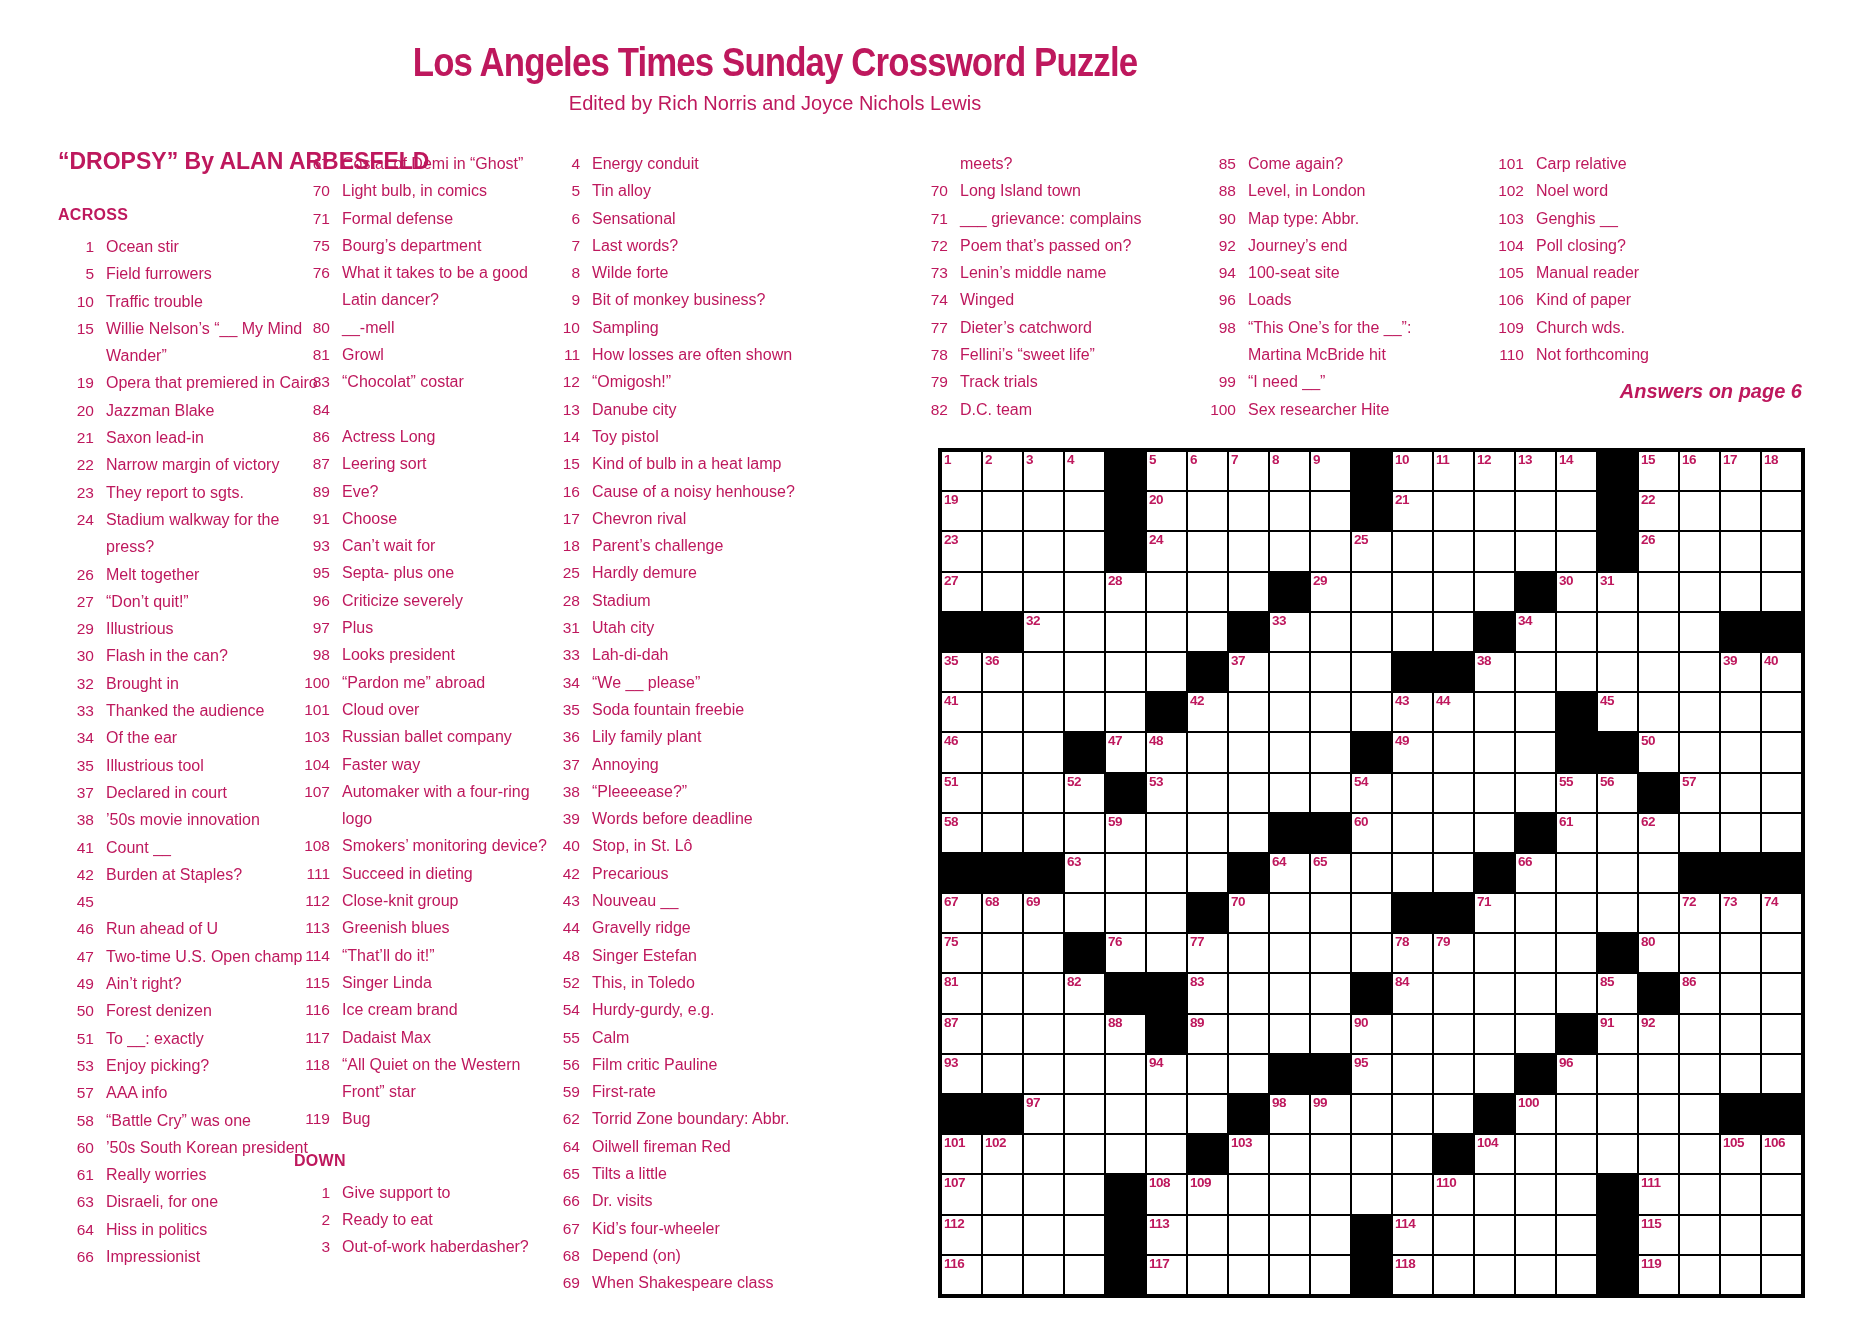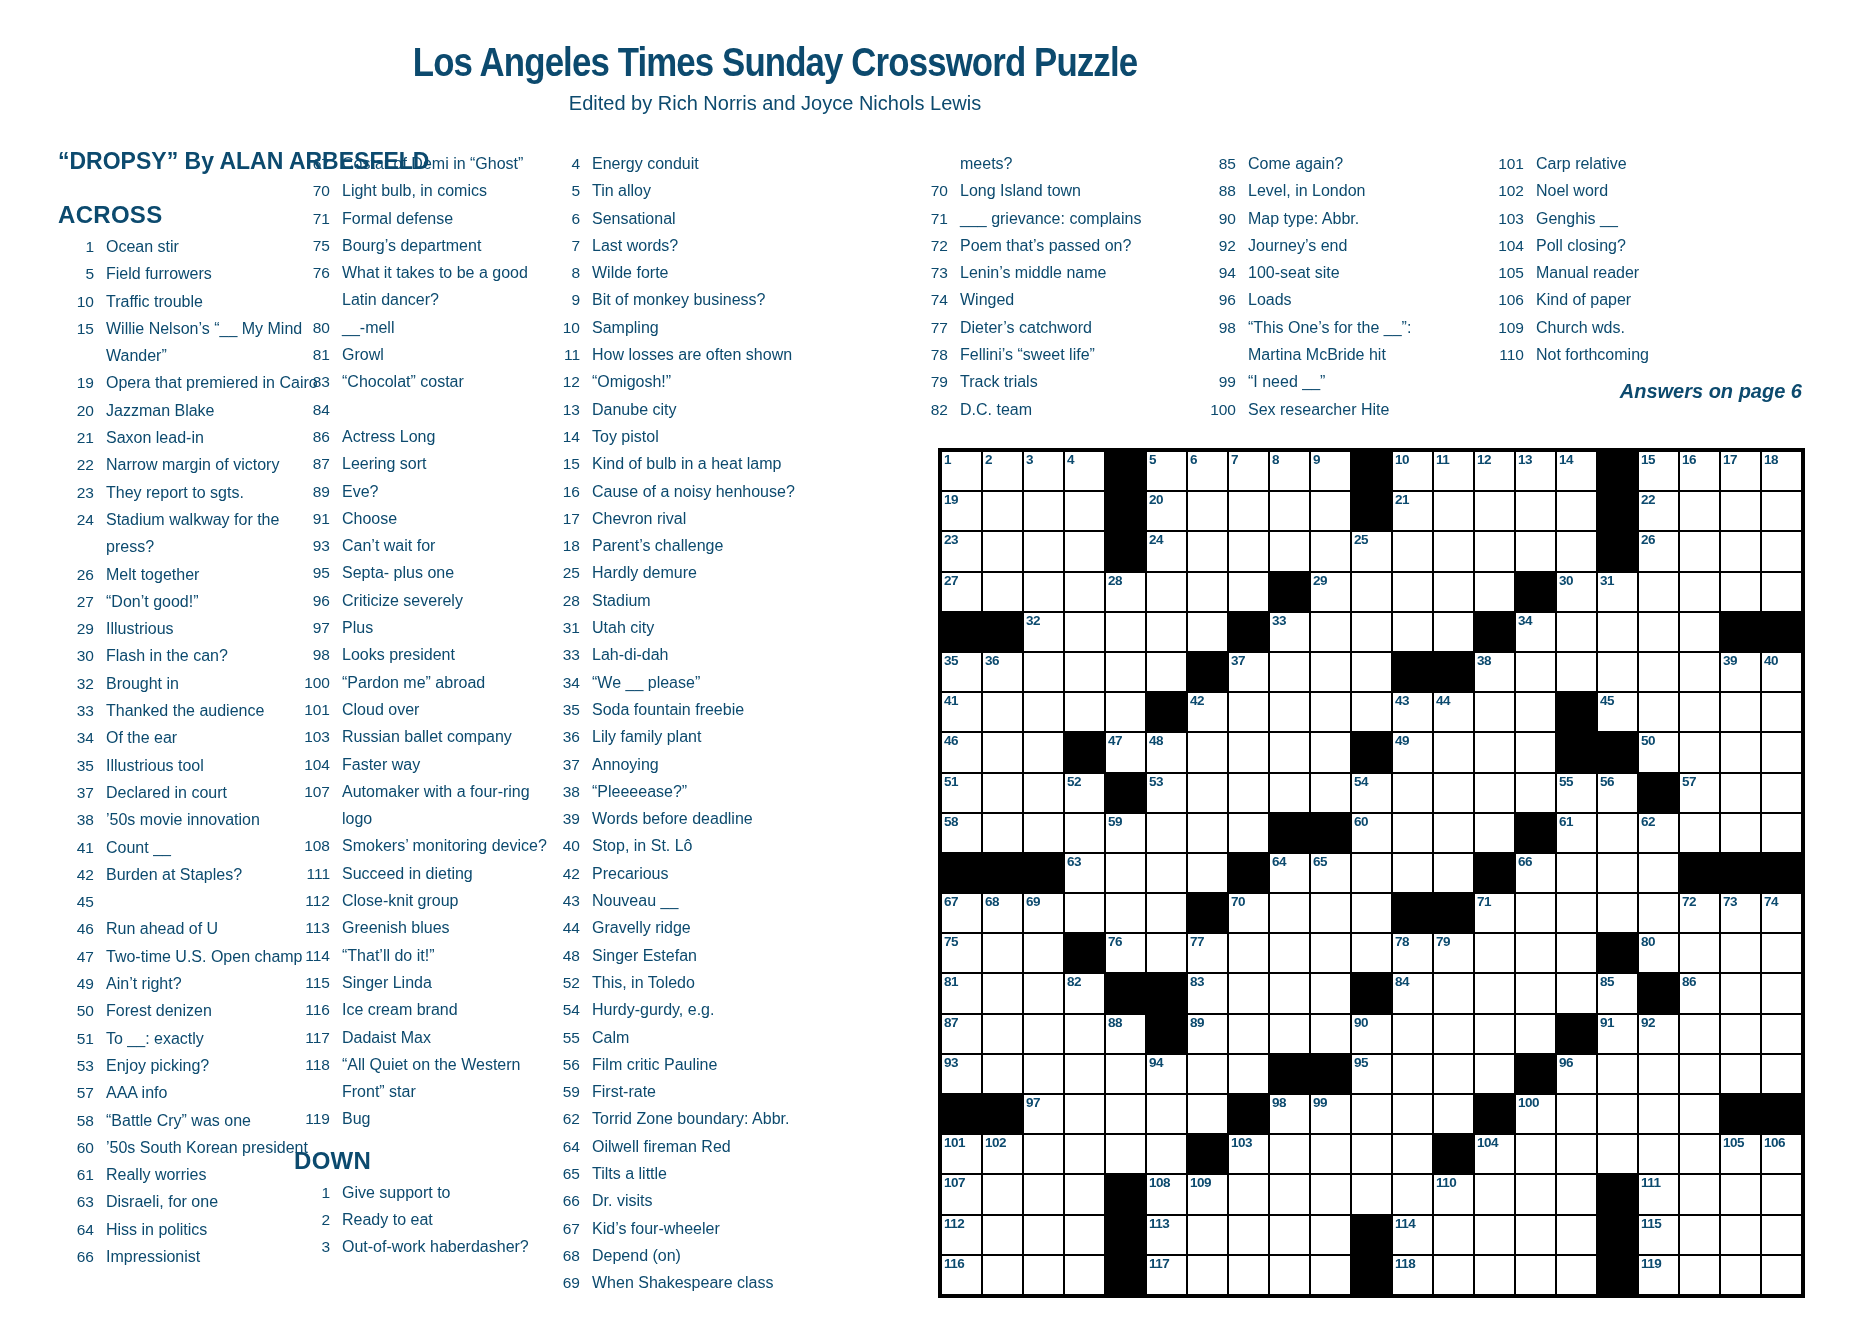--- a/index.html
+++ b/index.html
@@ -1,25 +1,25 @@
 <!DOCTYPE html>
 <html><head>
 <meta charset="utf-8">
 <style>
   html,body{margin:0;padding:0;background:#888;}
   .page{position:relative;width:1864px;height:1342px;background:#ffffff;
-        font-family:"Liberation Sans",sans-serif;color:#0c4a6e;overflow:hidden;margin:0 auto;}
+        font-family:"Liberation Sans",sans-serif;color:#be185d;overflow:hidden;margin:0 auto;}
   .title-wrap{position:absolute;left:345px;top:40px;width:860px;text-align:center;}
   .title{font-weight:bold;font-size:40px;letter-spacing:-1px;transform:scaleX(.87);transform-origin:50% 50%;white-space:nowrap;}
   .subtitle{font-size:20px;margin-top:7px;}
   .col{position:absolute;top:150px;}
   #col1{left:58px;}  #col2{left:294px;} #col3{left:544px;}
   #col4{left:912px;} #col5{left:1200px;} #col6{left:1482px;}
   .byline{font-weight:bold;font-size:23px;line-height:22px;margin-bottom:31px;white-space:nowrap;}
-  .sec{font-weight:bold;font-size:24px;line-height:24px;margin-bottom:6px;letter-spacing:.3px;}
+  .sec{font-weight:bold;font-size:16px;line-height:24px;margin-bottom:6px;letter-spacing:.3px;}
   #col2 .sec{margin-top:16px;}
   .clue{display:flex;line-height:27.3px;font-size:16px;}
   .cn{flex:0 0 36px;text-align:right;font-size:15.5px;}
   #col6 .cn{flex-basis:42px;}
   .ct{margin-left:12px;white-space:pre-line;}
   .note{position:absolute;top:380px;left:1240px;width:562px;text-align:right;
         font-weight:bold;font-style:italic;font-size:20px;}
   #grid{position:absolute;left:938px;top:448px;display:grid;
         grid-template-columns:repeat(21,41px);grid-auto-rows:40.2px;
         border:3px solid #000;background:#000;}
@@ -81,21 +81,21 @@
         <span class="cn">24</span>
         <span class="ct">Stadium walkway for the
 press?</span>
       </div>
       <div class="clue">
         <span class="cn">26</span>
         <span class="ct">Melt together</span>
       </div>
       <div class="clue">
         <span class="cn">27</span>
-        <span class="ct">“Don’t good!”</span>
+        <span class="ct">“Don’t quit!”</span>
       </div>
       <div class="clue">
         <span class="cn">29</span>
         <span class="ct">Illustrious</span>
       </div>
       <div class="clue">
         <span class="cn">30</span>
         <span class="ct">Flash in the can?</span>
       </div>
       <div class="clue">

